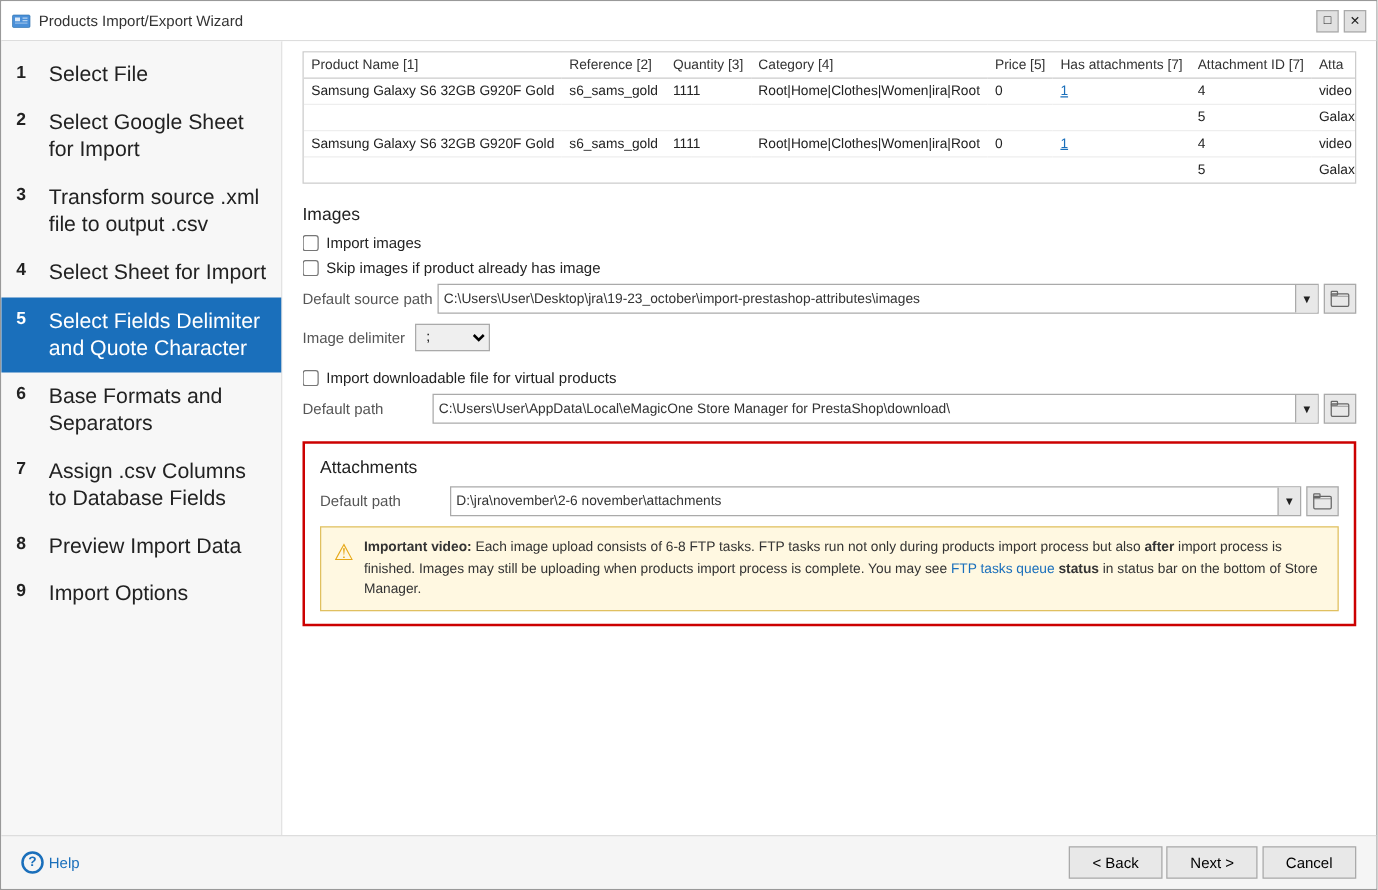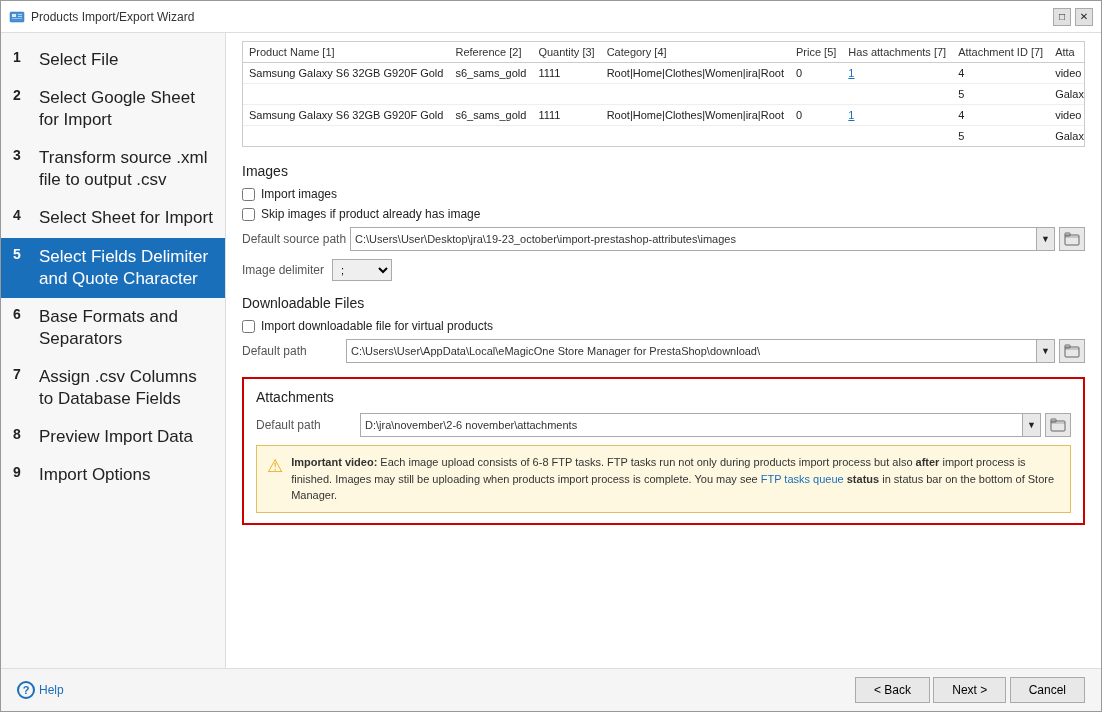--- a/index.html
+++ b/index.html
@@ -226,21 +226,20 @@
           <span class="delimiter-label">Image delimiter</span>
           <select class="delimiter-select">
             <option>;</option>
             <option>,</option>
             <option>|</option>
           </select>
         </div>
       </div>
 
       <div class="section-gap">
-        <div class="section-title">Downloadable Files</div>
         <div class="checkbox-row">
           <input type="checkbox" style="">
           <label>Import downloadable file for virtual products</label>
         </div>
         <div class="path-row">
           <span class="path-label">Default path</span>
           <div class="path-input-wrapper">
             <input type="text" class="path-input" value="C:\Users\User\AppData\Local\eMagicOne Store Manager for PrestaShop\download\" style="">
             <div class="path-dropdown-btn">▼</div>
           </div>

